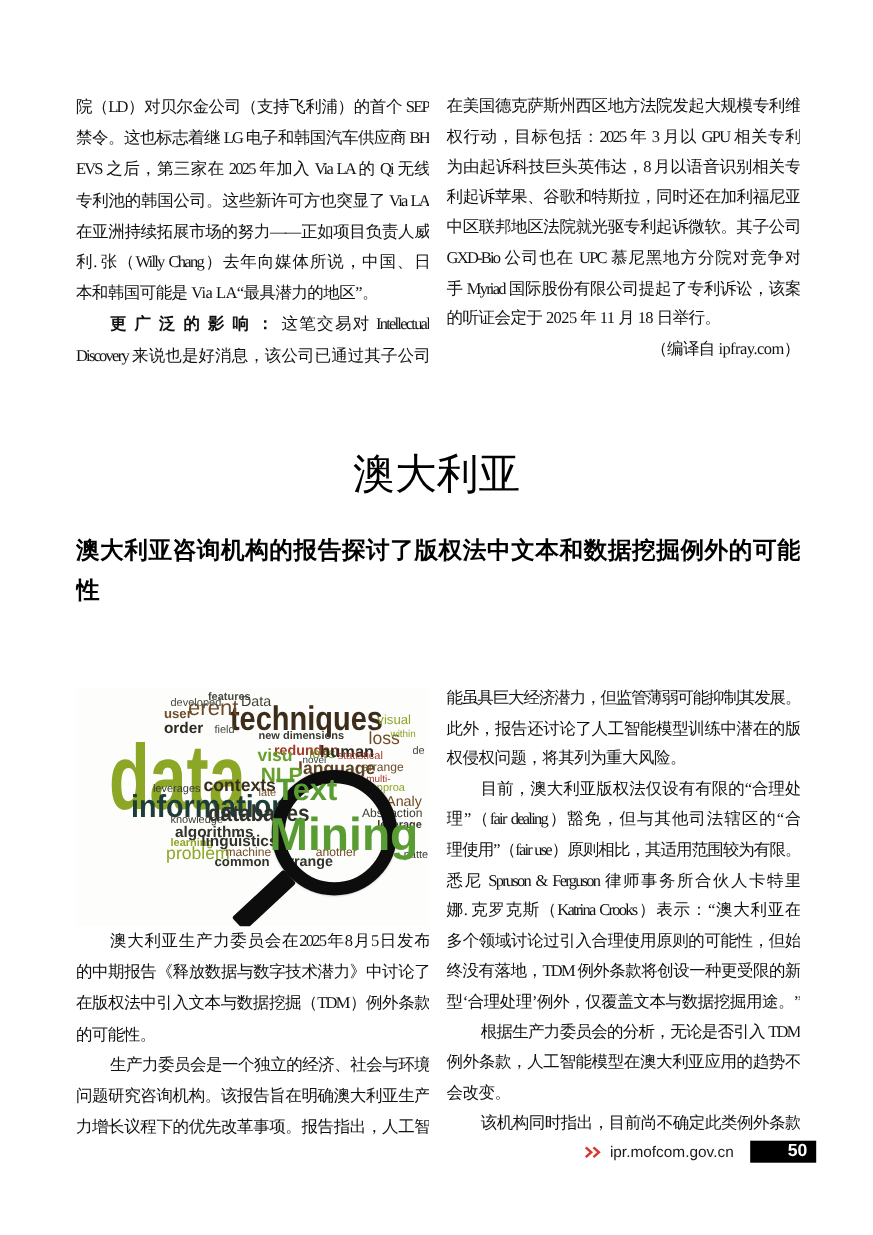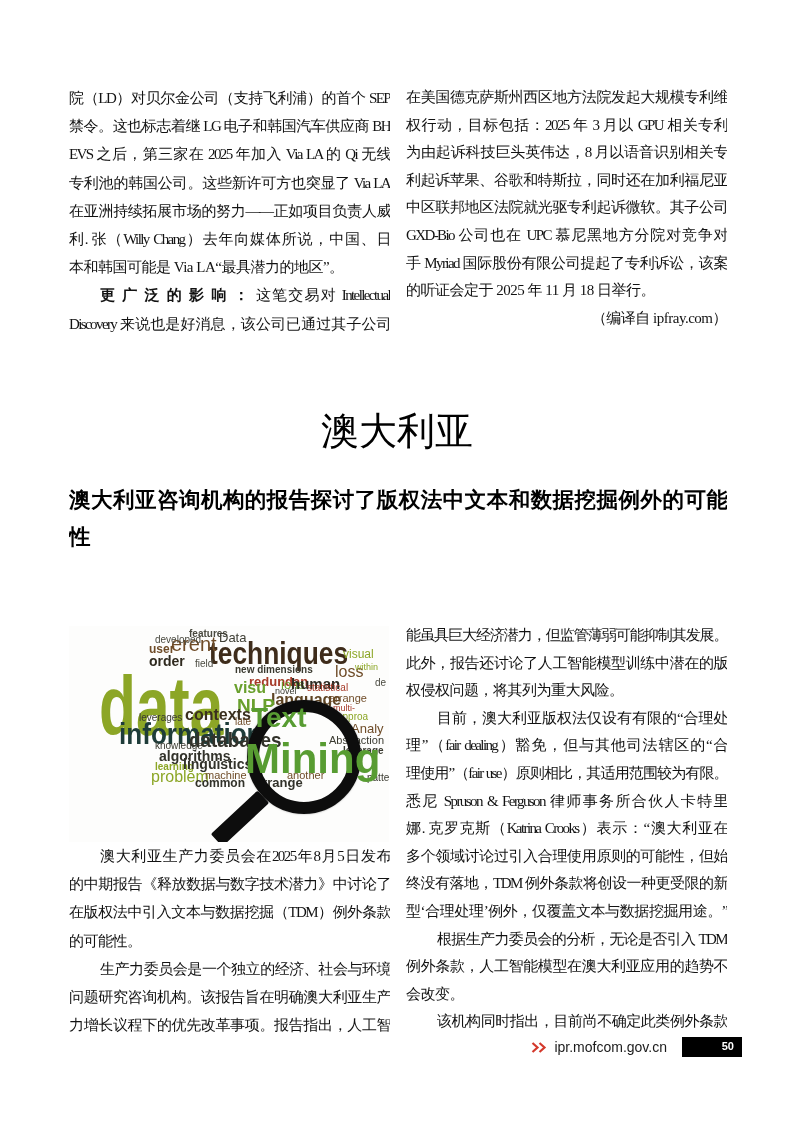--- a/index.html
+++ b/index.html
@@ -65,21 +65,21 @@
   }
   
   .footer {
     position:absolute; top:1036px; left:0; width:742px; height:22px;
     display:flex; justify-content:flex-end; align-items:center; gap:7px;
     font-family:"Liberation Sans","DejaVu Sans",sans-serif;
   }
   .footer-domain { font-size:14px; color:#1a1a1a; }
   .page-badge {
     display:inline-block; width:52px; background:#000; color:#fff;
-    font-size:11px; font-weight:bold; text-align:right;
+    font-size:16px; font-weight:bold; text-align:right;
     padding:2px 8px 3px 0; line-height:15px; margin-left:8px;
   }
   .chev { display:block; }
 </style>
 </head>
 <body>
 
 <div class="page">
 
   <section class="col col-tl">

